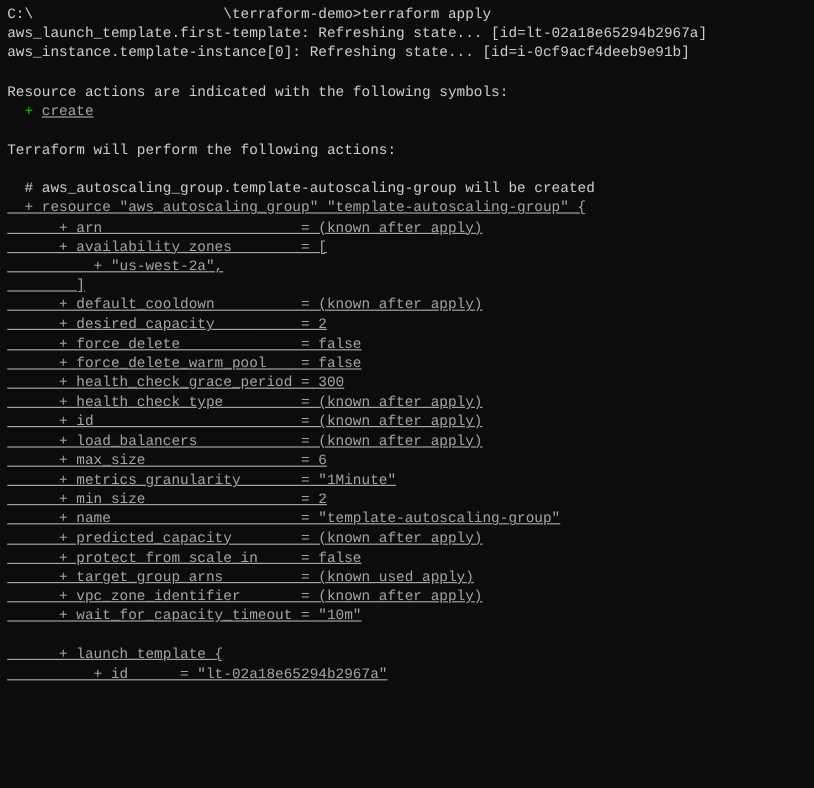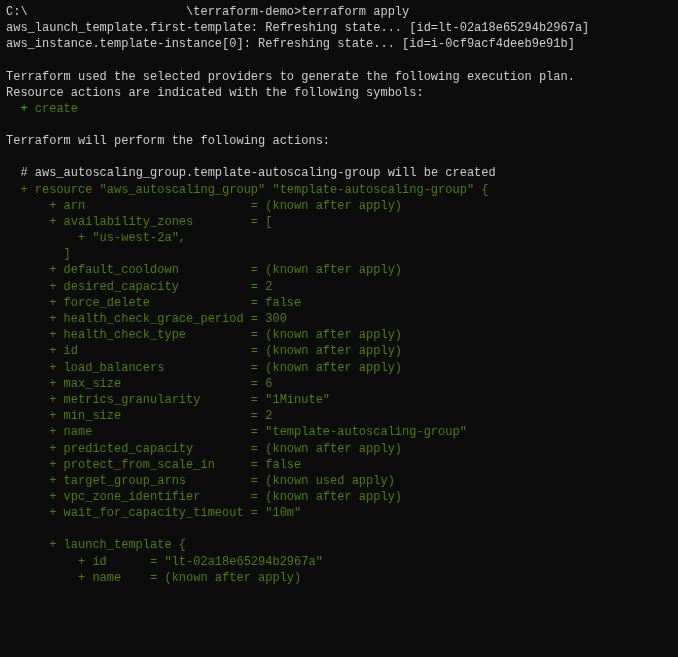--- a/index.html
+++ b/index.html
@@ -13,37 +13,36 @@
     width: 678px;
   }
   .terminal {
     padding: 4px 6px 10px 6px;
     white-space: nowrap;
   }
   .line {
     white-space: pre;
   }
   .white { color: #cccccc; }
-  .green { color: #4d7c0f; }
+  .green { color: #a3a3a3; text-decoration: underline; }
   .bright-green { color: #16c60c; }
   .blank { height: 16px; }
 </style>
 </head>
 <body>
 
 <div class="terminal">
 
   <div class="line"><span>C:\                      \terraform-demo&gt;</span><span>terraform apply</span></div>
 
   <div class="line">aws_launch_template.first-template: Refreshing state... [id=lt-02a18e65294b2967a]</div>
   <div class="line">aws_instance.template-instance[0]: Refreshing state... [id=i-0cf9acf4deeb9e91b]</div>
 
   <div class="blank"></div>
 
-  <div class="line">Terraform used the selected providers to generate the following execution plan.</div>
   <div class="line">Resource actions are indicated with the following symbols:</div>
   <div class="line"><span class="bright-green">  + </span><span class="green">create</span></div>
 
   <div class="blank"></div>
 
   <div class="line">Terraform will perform the following actions:</div>
 
   <div class="blank"></div>
 
   <div class="line"><span class="white">  # </span><span class="white">aws_autoscaling_group.template-autoscaling-group</span><span class="white"> will be created</span></div>
@@ -51,34 +50,34 @@
   <div class="line green">  + resource "aws_autoscaling_group" "template-autoscaling-group" {</div>
 
   <div id="attrs">
       <div class="line green">      + arn                       = (known after apply)</div>
       <div class="line green">      + availability_zones        = [</div>
       <div class="line green">          + "us-west-2a",</div>
       <div class="line green">        ]</div>
       <div class="line green">      + default_cooldown          = (known after apply)</div>
       <div class="line green">      + desired_capacity          = 2</div>
       <div class="line green">      + force_delete              = false</div>
+      <div class="line green">      + force_delete_warm_pool    = false</div>
       <div class="line green">      + health_check_grace_period = 300</div>
       <div class="line green">      + health_check_type         = (known after apply)</div>
       <div class="line green">      + id                        = (known after apply)</div>
       <div class="line green">      + load_balancers            = (known after apply)</div>
       <div class="line green">      + max_size                  = 6</div>
       <div class="line green">      + metrics_granularity       = "1Minute"</div>
       <div class="line green">      + min_size                  = 2</div>
       <div class="line green">      + name                      = "template-autoscaling-group"</div>
       <div class="line green">      + predicted_capacity        = (known after apply)</div>
       <div class="line green">      + protect_from_scale_in     = false</div>
       <div class="line green">      + target_group_arns         = (known used apply)</div>
       <div class="line green">      + vpc_zone_identifier       = (known after apply)</div>
       <div class="line green">      + wait_for_capacity_timeout = "10m"</div>
     </div>
 
   <div class="blank"></div>
 
   <div class="line green">      + launch_template {</div>
   <div class="line green">          + id      = "lt-02a18e65294b2967a"</div>
-  <div class="line green">          + name    = (known after apply)</div>
 
 </div>
 
 </body></html>

